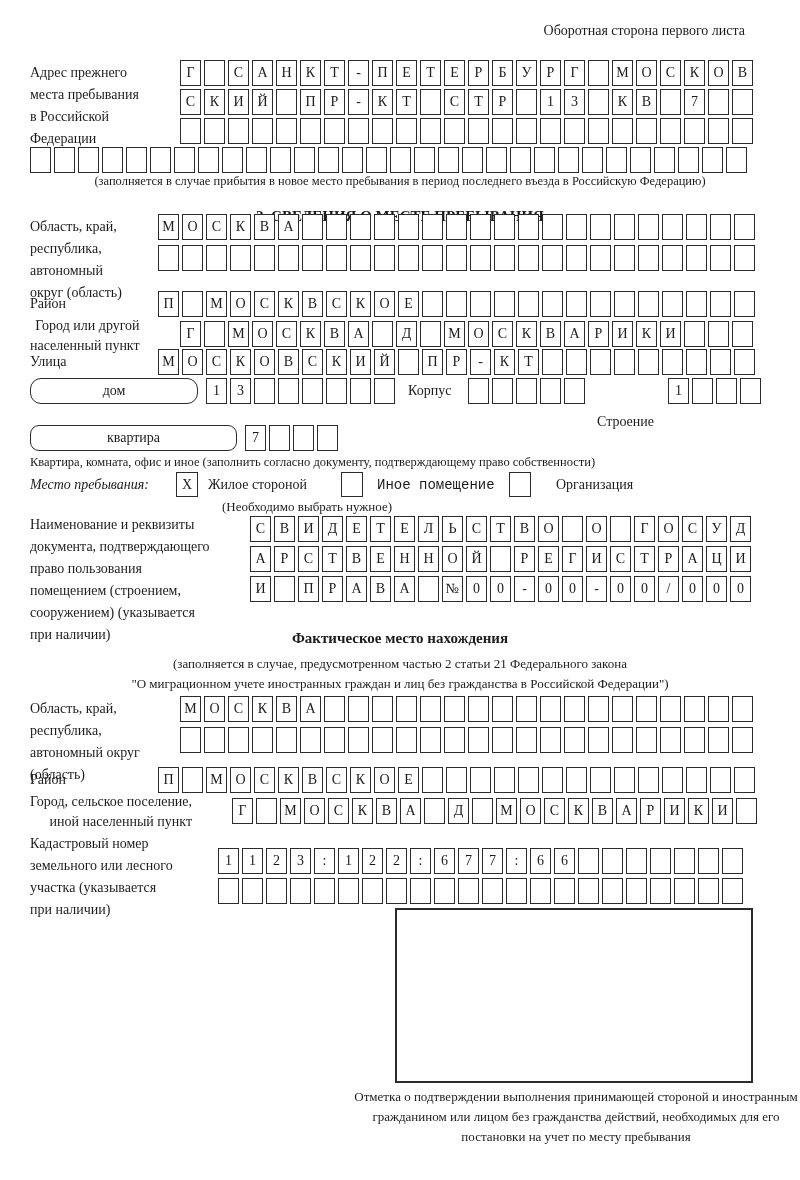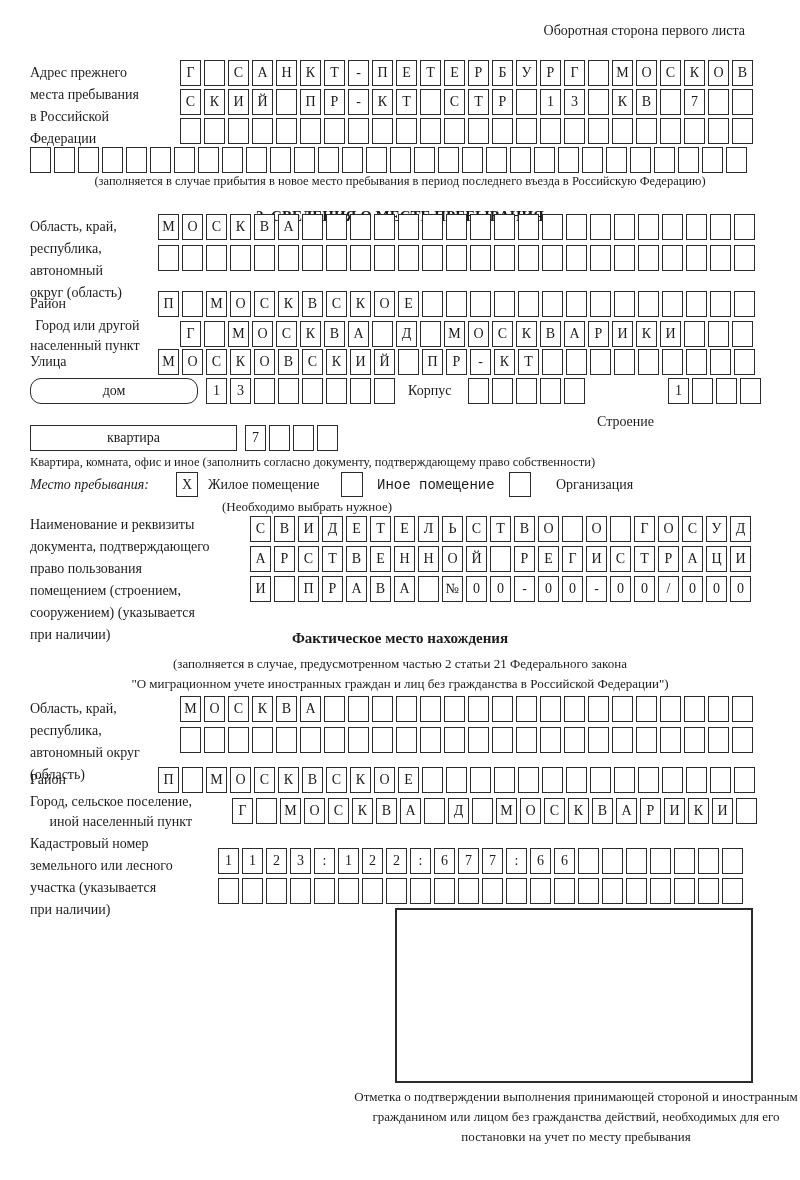--- a/index.html
+++ b/index.html
@@ -320,32 +320,32 @@
       <span class="cell"></span>
     </div>
   <div class="label" style="left:597px; top:384px;margin-top:27px;">Строение</div>
   <div class="cells" style="left:668px; top:378px;">
       <span class="cell">1</span>
       <span class="cell"></span>
       <span class="cell"></span>
       <span class="cell"></span>
     </div>
 
-  <div class="boxfield" style="left:30px; top:425px; width:207px;">квартира</div>
+  <div class="boxfield" style="left:30px; top:425px; width:207px;border-radius:9px;">квартира</div>
   <div class="cells" style="left:245px; top:425px;">
       <span class="cell">7</span>
       <span class="cell"></span>
       <span class="cell"></span>
       <span class="cell"></span>
     </div>
   <div class="caption" style="left:30px; top:454px;text-align:center;">Квартира, комната, офис и иное (заполнить согласно документу, подтверждающему право собственности)</div>
 
   <div class="label" style="left:30px; top:474px;font-style:italic;">Место пребывания:</div>
   <div class="checkbox" style="left:176px; top:472px;">X</div>
-  <div class="label" style="left:208px; top:474px;">Жилое помещение</div>
+  <div class="label" style="left:208px; top:474px;">Жилое стороной</div>
   <div class="checkbox" style="left:341px; top:472px;"></div>
   <div class="label" style="left:377px; top:474px;font-family:Liberation Mono, monospace;">Иное помещение</div>
   <div class="checkbox" style="left:509px; top:472px;"></div>
   <div class="label" style="left:556px; top:474px;">Организация</div>
   <div class="caption" style="left:222px; top:499px; font-size:13px;">(Необходимо выбрать нужное)</div>
 
   <div class="label" style="left:30px; top:514px;">Наименование и реквизиты
 документа, подтверждающего
 право пользования
 помещением (строением,

